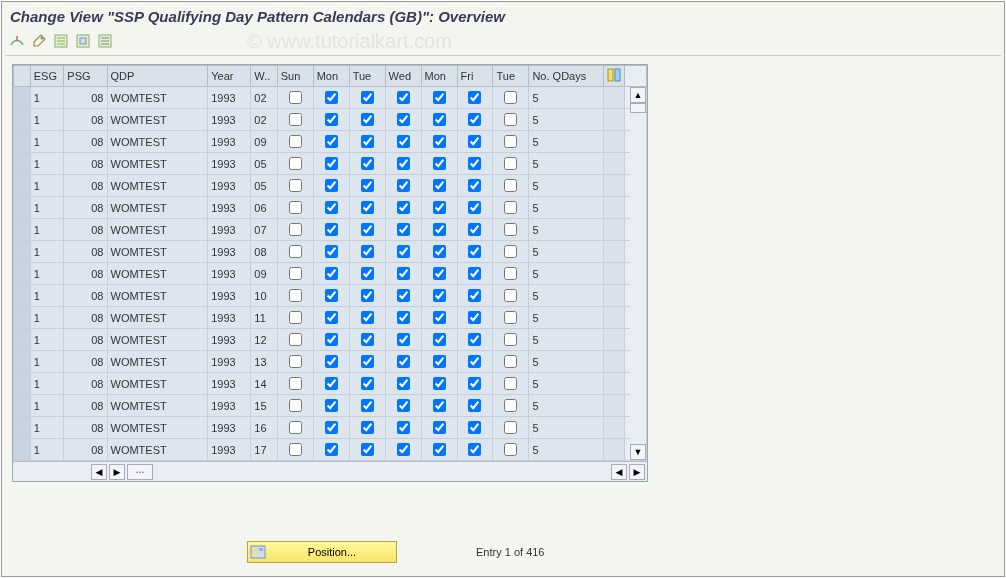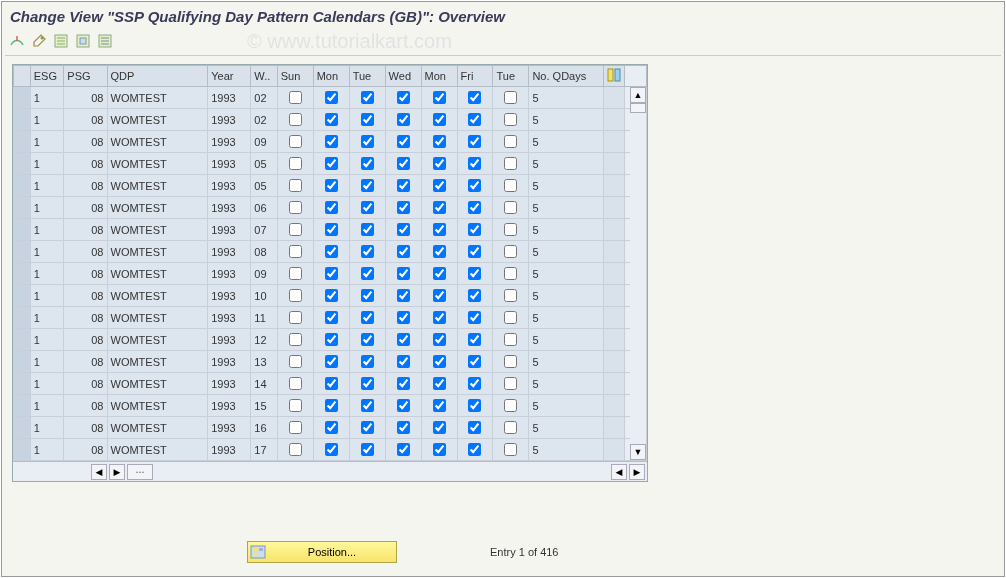--- a/index.html
+++ b/index.html
@@ -174,21 +174,21 @@
     .pos-btn .ic {
       width:20px;
       display:flex;align-items:center;justify-content:center;
     }
     .pos-btn .lbl{
       flex:1;
       text-align:center;
     }
     .entry-txt {
       position:absolute;
-      left: 488px;
+      left: 474px;
       font-size:11px;
       color:#333;
     }
     thead td.col-cfg{
       background:#d9e1eb;
     }
   </style>
 </head>
 <body>
 

